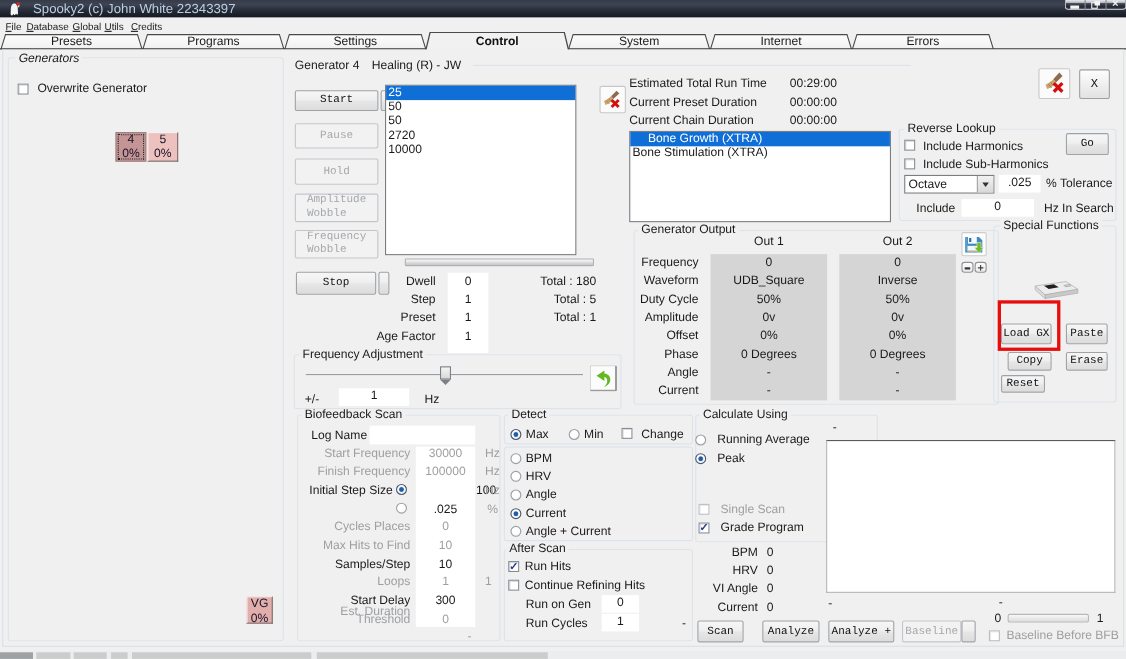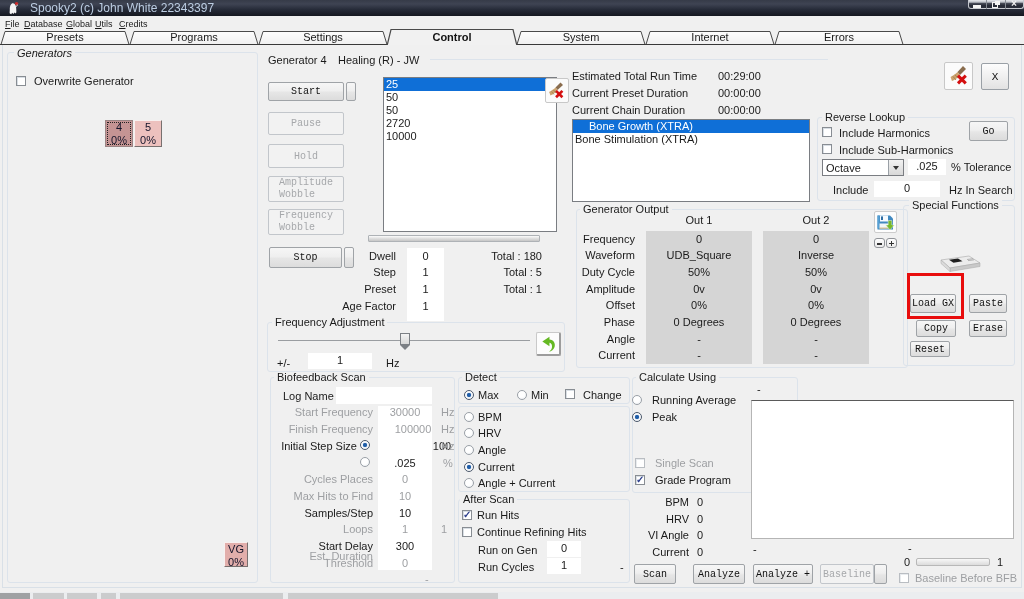--- a/index.html
+++ b/index.html
@@ -101,21 +101,21 @@
 
 <div class="btn" style="left:268px;top:82px;width:76px;height:19px;">Start</div>
 <div class="btn" style="left:346px;top:82px;width:10px;height:19px;"></div>
 <div class="btn dis" style="left:268px;top:112px;width:76px;height:23px;">Pause</div>
 <div class="btn dis" style="left:268px;top:144px;width:76px;height:24px;">Hold</div>
 <div class="btn dis" style="left:268px;top:176px;width:76px;height:26px;line-height:12px;">Amplitude<br>Wobble</div>
 <div class="btn dis" style="left:268px;top:209px;width:76px;height:26px;line-height:12px;">Frequency<br>Wobble</div>
 <div class="btn" style="left:269px;top:247px;width:73px;height:21px;">Stop</div>
 <div class="btn" style="left:344px;top:247px;width:10px;height:21px;"></div>
 
-<div class="ab" style="left:383px;top:77px;width:174px;height:155px;background:#fff;border:1px solid #7a7d82;font-size:11px;line-height:13px;">
+<div class="ab" style="left:350px;top:77px;width:174px;height:155px;background:#fff;border:1px solid #7a7d82;font-size:11px;line-height:13px;">
   <div style="background:#0f6fd7;color:#fff;padding-left:2px;">25</div>
   <div style="padding-left:2px;">50</div>
   <div style="padding-left:2px;">50</div>
   <div style="padding-left:2px;">2720</div>
   <div style="padding-left:2px;">10000</div>
 </div>
 <div class="ab" style="left:368px;top:235px;width:172px;height:7px;border:1px solid #aeb2b6;background:linear-gradient(#fbfbfb,#dcdcdc 55%,#c6c6c6);border-radius:1px;"></div>
 
 <div class="btn" style="left:545px;top:78px;width:24px;height:25px;background:#fbfbfb;border-color:#c8c8c8;">
 <svg width="20" height="20" viewBox="0 0 20 20">
@@ -278,21 +278,21 @@
 <div class="lbl rt gray" style="left:273px;top:473px;width:100px;">Cycles Places</div>
 <div class="lbl rt gray" style="left:273px;top:490px;width:100px;">Max Hits to Find</div>
 <div class="lbl rt" style="left:273px;top:507px;width:100px;">Samples/Step</div>
 <div class="lbl rt gray" style="left:273px;top:523px;width:100px;">Loops</div>
 <div class="lbl rt" style="left:273px;top:540px;width:100px;">Start Delay</div>
 <div class="lbl rt gray" style="left:273px;top:557px;width:100px;">Threshold</div>
 <div class="lbl rt gray" style="left:273px;top:550px;width:100px;">Est. Duration</div>
 <div class="rad sel" style="left:360px;top:440px;"></div>
 <div class="rad" style="left:360px;top:457px;"></div>
 <div class="lbl ctr gray" style="left:378px;top:406px;width:54px;">30000</div>
-<div class="lbl ctr gray" style="left:378px;top:423px;width:70px;">100000</div>
+<div class="lbl ctr gray" style="left:378px;top:423px;width:54px;">100000</div>
 <div class="lbl ctr" style="left:378px;top:440px;width:54px;margin-left:37px;">100</div>
 <div class="lbl ctr" style="left:378px;top:457px;width:54px;">.025</div>
 <div class="lbl ctr gray" style="left:378px;top:473px;width:54px;">0</div>
 <div class="lbl ctr gray" style="left:378px;top:490px;width:54px;">10</div>
 <div class="lbl ctr" style="left:378px;top:507px;width:54px;">10</div>
 <div class="lbl ctr gray" style="left:378px;top:523px;width:54px;">1</div>
 <div class="lbl ctr" style="left:378px;top:540px;width:54px;">300</div>
 <div class="lbl ctr gray" style="left:378px;top:557px;width:54px;">0</div>
 <div class="lbl gray" style="left:425px;top:573px;">-</div>
 <div class="lbl gray" style="left:441px;top:406px;">Hz</div>

